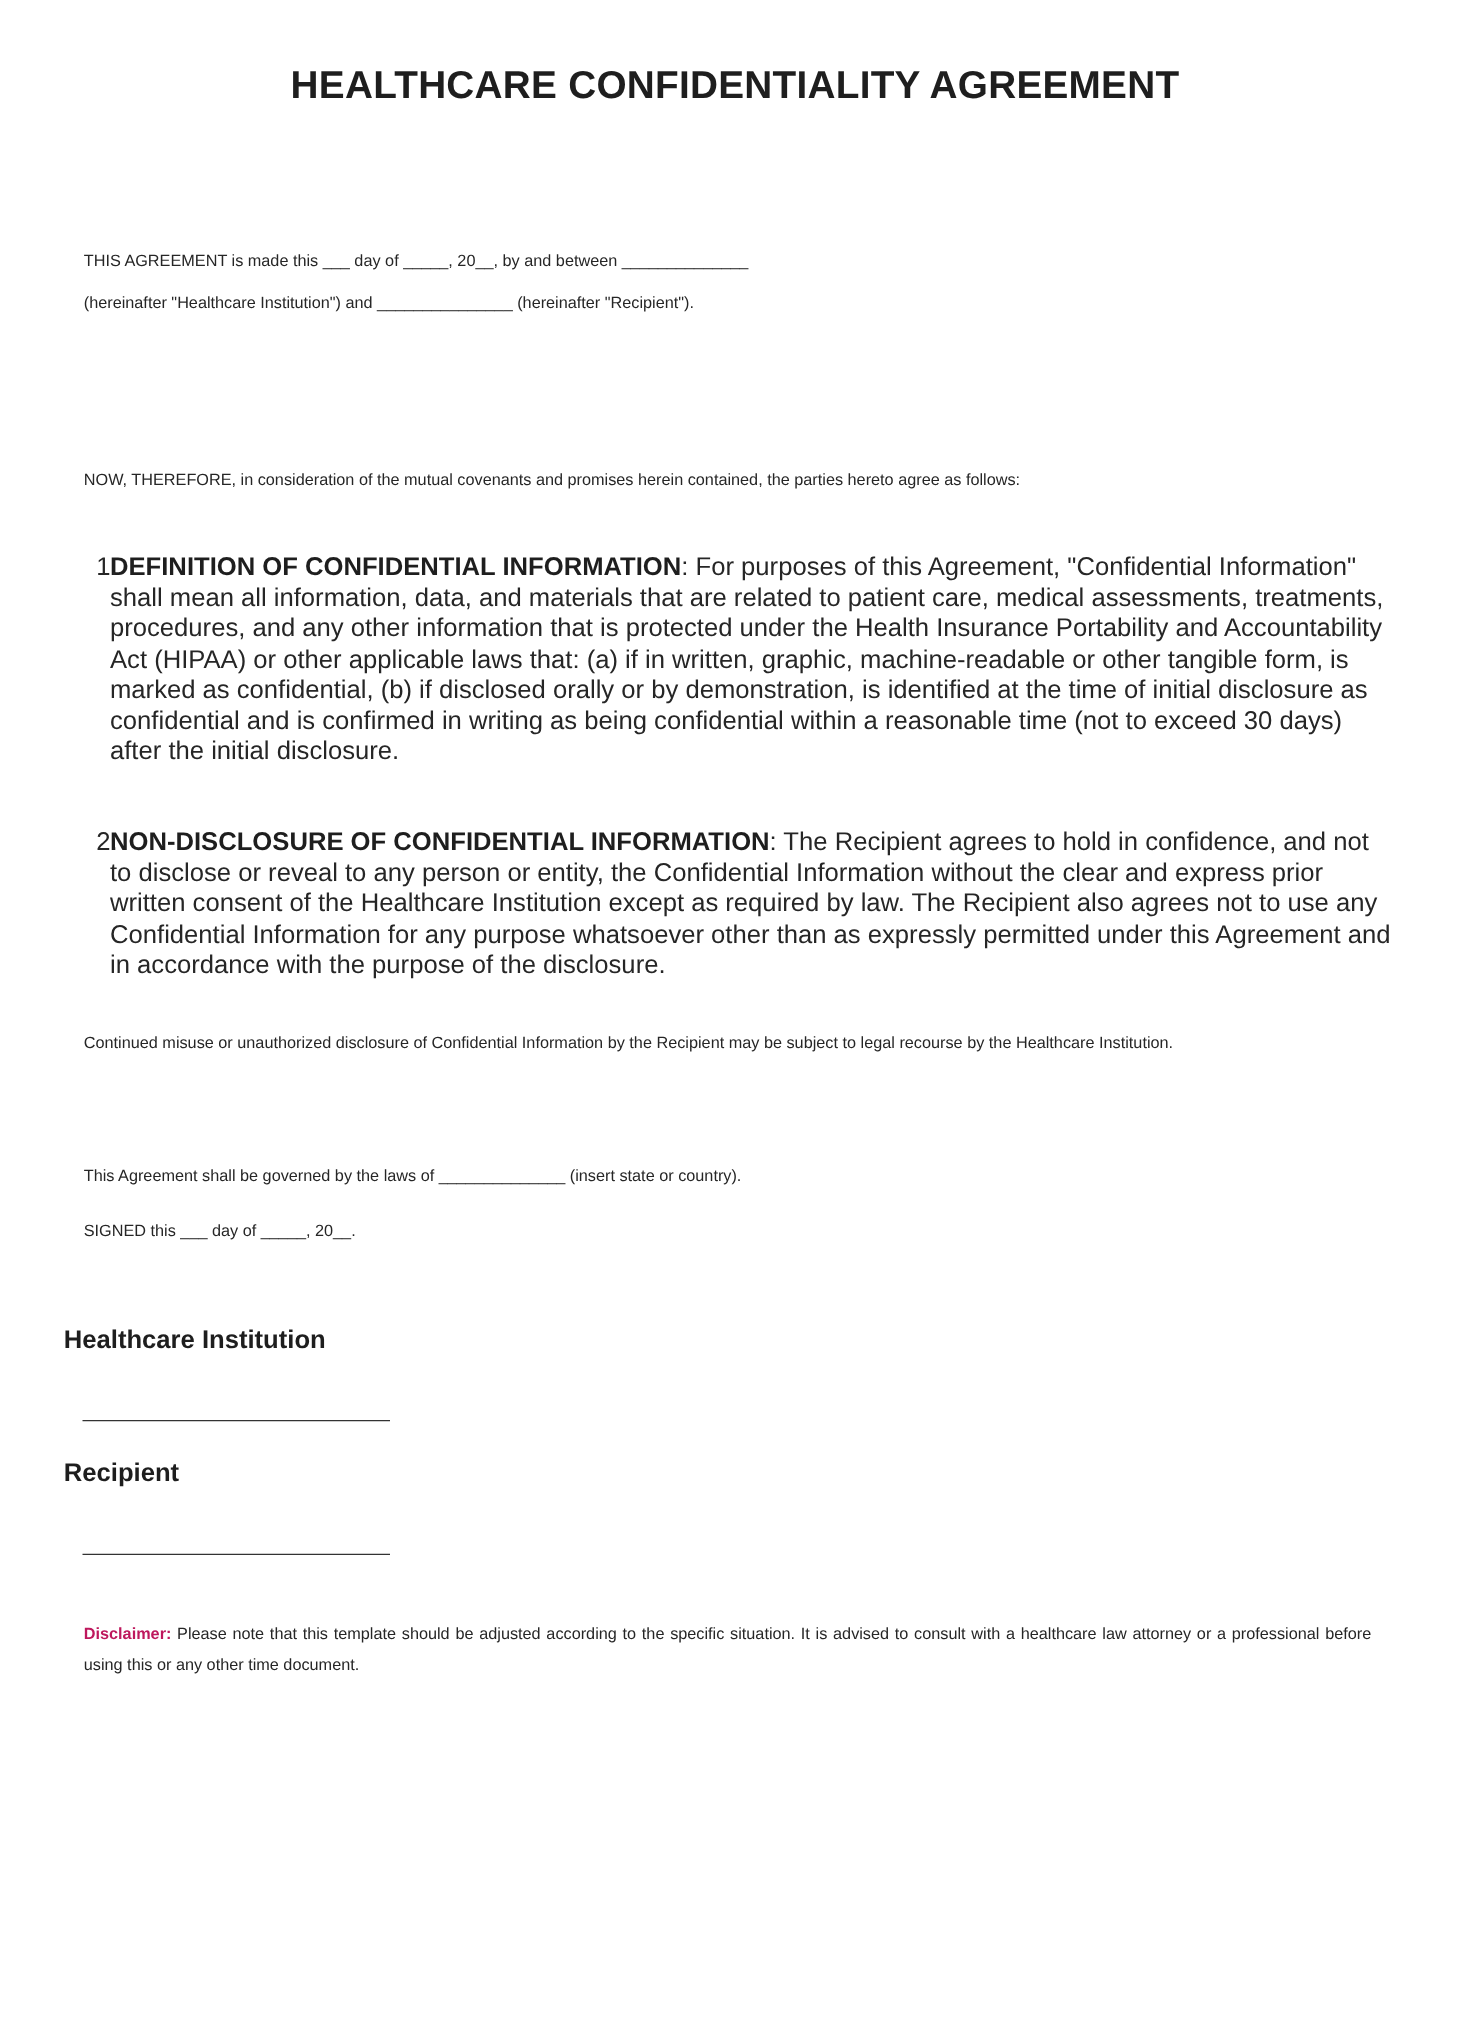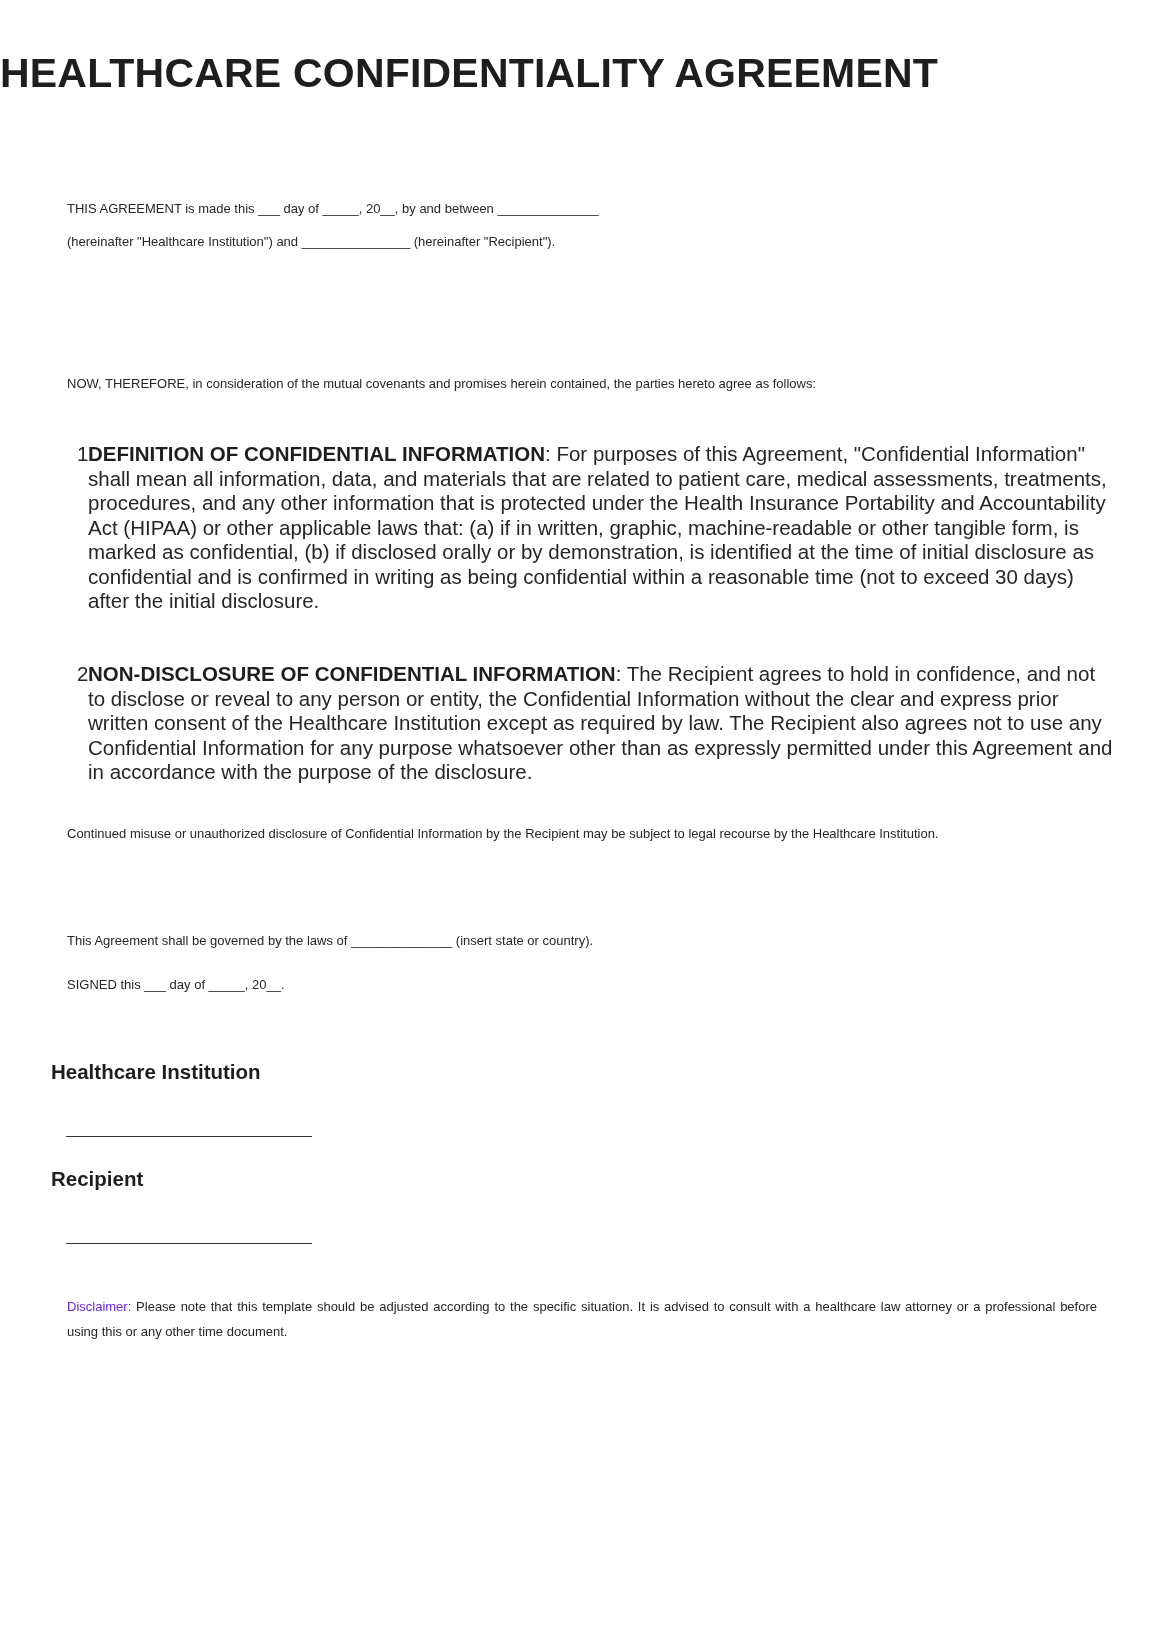--- a/index.html
+++ b/index.html
@@ -19,23 +19,23 @@
     position: absolute;
     left: 0; top: 0;
     width: 1176px;
     height: 1630px;
   }
   .title {
     position: absolute;
     top: 50px;
     left: 0;
     width: 1176px;
-    text-align: left;
+    text-align: center;
     font-weight: bold;
-    font-size: 41px;
+    font-size: 31px;
     letter-spacing: 0.2px;
     color: #1e1e1e;
     margin: 0;
   }
   .body-text {
     position: absolute;
     left: 67px;
     width: 1040px;
     font-size: 13px;
     line-height: 24.5px;
@@ -84,21 +84,21 @@
     height: 0;
     border-top: 1.5px solid #333333;
   }
   .sig-line-inst { top: 1136px; }
   .sig-line-recip { top: 1243px; }
   .disclaimer {
     top: 1295px;
     width: 1030px;
     text-align: justify;
   }
-  .disclaimer .lbl { font-weight: normal; color: #6d28d9; }
+  .disclaimer .lbl { font-weight: bold; color: #be185d; }
 </style>
 </head>
 <body>
 
 <div class="page">
 
   <h1 class="title">HEALTHCARE CONFIDENTIALITY AGREEMENT</h1>
 
   <div class="body-text intro">
     <div>THIS AGREEMENT is made this ___ day of _____, 20__, by and between ______________</div>

